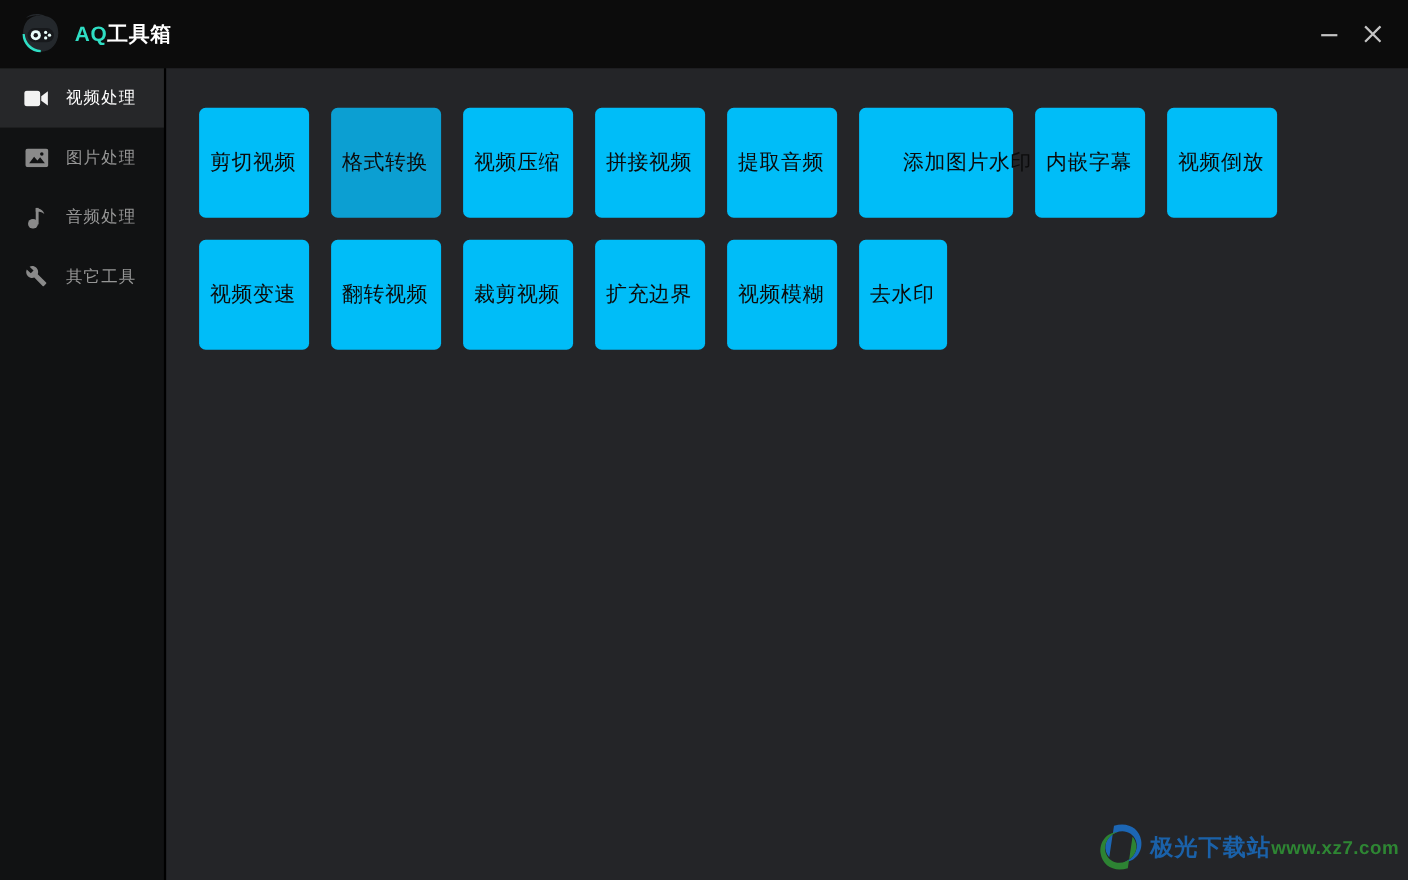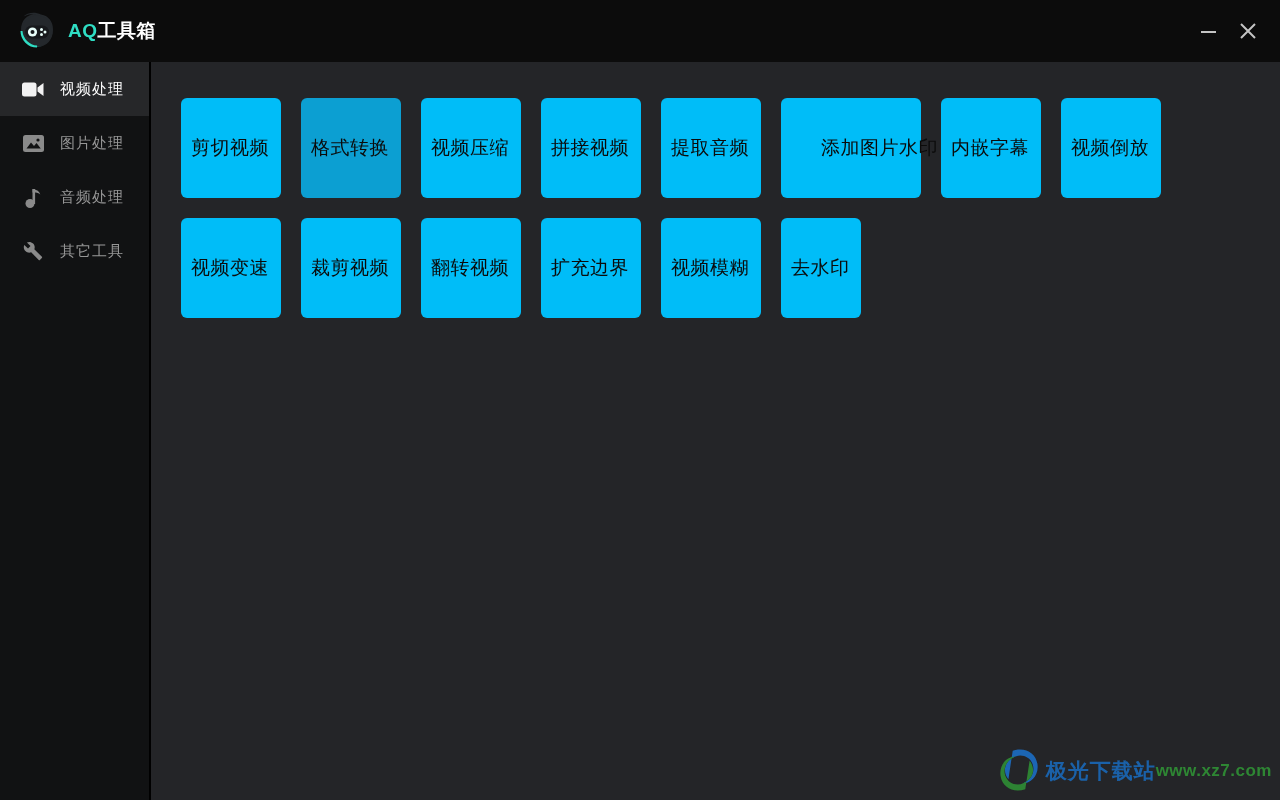--- a/index.html
+++ b/index.html
@@ -168,22 +168,22 @@
       <button class="tool hover">格式转换</button>
       <button class="tool">视频压缩</button>
       <button class="tool">拼接视频</button>
       <button class="tool">提取音频</button>
       <button class="tool wide">添加图片水印</button>
       <button class="tool">内嵌字幕</button>
       <button class="tool">视频倒放</button>
     </div>
     <div class="tool-row">
       <button class="tool">视频变速</button>
+      <button class="tool">翻转视频</button>
       <button class="tool">裁剪视频</button>
-      <button class="tool">翻转视频</button>
       <button class="tool">扩充边界</button>
       <button class="tool">视频模糊</button>
       <button class="tool narrow">去水印</button>
     </div>
   </section>
 
   <div class="watermark">
     <svg class="wm-logo" viewBox="0 0 52 52" style="transform:rotate(-18deg);">
       <path d="M26 4 C40 4 49 14 47 26 C45 38 34 44 25 41 C34 41 42 34 42 25 C42 16 34 10 26 11 C14 12 8 22 12 32 Z" fill="#1c6cc0"></path>
       <path d="M26 48 C12 48 3 38 5 26 C7 14 18 8 27 11 C18 11 10 18 10 27 C10 36 18 42 26 41 C38 40 44 30 40 20 Z" fill="#2e8b35"></path>

